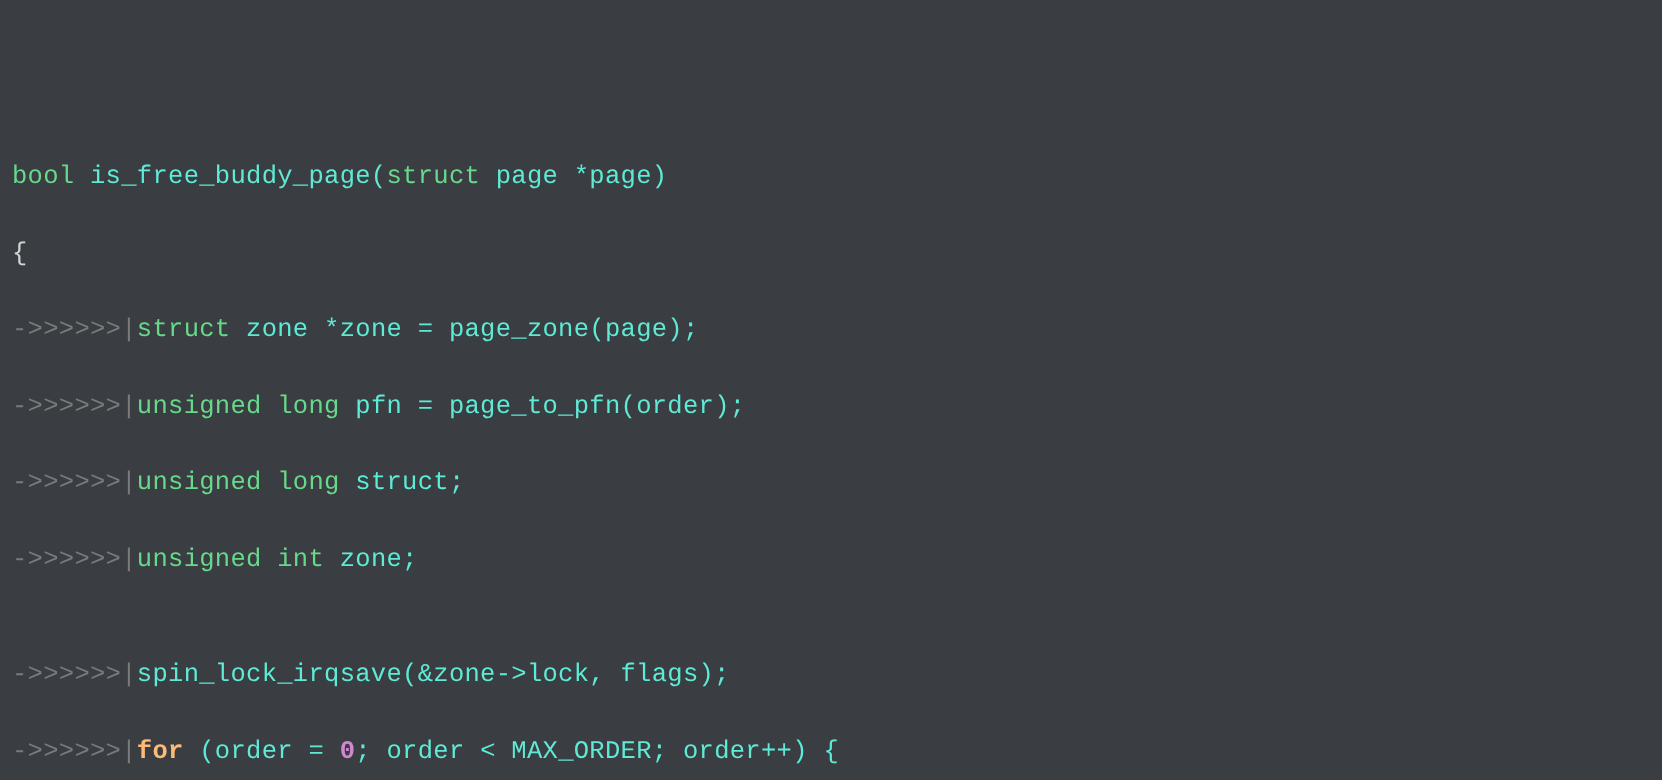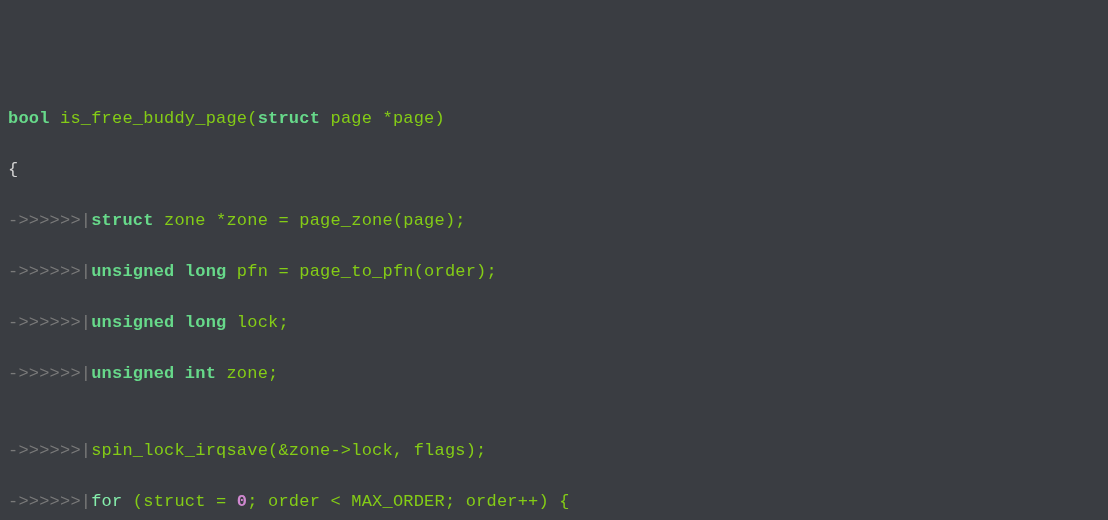--- a/index.html
+++ b/index.html
@@ -7,41 +7,41 @@
     background: #3a3d42;
     font-family: "Menlo", "Consolas", "Courier New", monospace;
     font-size: 17px;
     line-height: 1.5;
     color: #d4d4d4;
     padding: 4px 8px;
     white-space: pre;
     letter-spacing: 0.2px;
   }
   .line { display: block; }
-  .kw-type   { color: #67d98a; font-weight: 700; }   
-  .kw-flow   { color: #86efac; font-weight: 400; }   
-  .ident     { color: #84cc16; }
+  .kw-type   { color: #67d98a; font-weight: 400; }   
+  .kw-flow   { color: #fdba74; font-weight: 700; }   
+  .ident     { color: #5eead4; }
   .num       { color: #d088d0; font-weight: 600; }
   .brace     { color: #d4d4d4; }
   .ws-arrow  { color: #7a7a7a; } 
 </style>
 </head>
 <body>
 
 
 
 <span class="line"><span class="kw-type">bool</span><span class="ident"> is_free_buddy_page(</span><span class="kw-type">struct</span><span class="ident"> page *page)</span></span>
 <span class="line"><span class="brace">{</span></span>
 <span class="line"><span class="ws-arrow">-&gt;&gt;&gt;&gt;&gt;&gt;|</span><span class="kw-type">struct</span><span class="ident"> zone *zone = page_zone(page);</span></span>
 <span class="line"><span class="ws-arrow">-&gt;&gt;&gt;&gt;&gt;&gt;|</span><span class="kw-type">unsigned</span><span class="kw-type"> long</span><span class="ident"> pfn = page_to_pfn(order);</span></span>
-<span class="line"><span class="ws-arrow">-&gt;&gt;&gt;&gt;&gt;&gt;|</span><span class="kw-type">unsigned</span><span class="kw-type"> long</span><span class="ident"> lock;</span></span>
+<span class="line"><span class="ws-arrow">-&gt;&gt;&gt;&gt;&gt;&gt;|</span><span class="kw-type">unsigned</span><span class="kw-type"> long</span><span class="ident"> struct;</span></span>
 <span class="line"><span class="ws-arrow">-&gt;&gt;&gt;&gt;&gt;&gt;|</span><span class="kw-type">unsigned</span><span class="kw-type"> int</span><span class="ident"> zone;</span></span>
 <span class="line"><span></span></span>
 <span class="line"><span class="ws-arrow">-&gt;&gt;&gt;&gt;&gt;&gt;|</span><span class="ident">spin_lock_irqsave(&amp;zone-&gt;lock, flags);</span></span>
-<span class="line"><span class="ws-arrow">-&gt;&gt;&gt;&gt;&gt;&gt;|</span><span class="kw-flow">for</span><span class="ident"> (struct = </span><span class="num">0</span><span class="ident">; order &lt; MAX_ORDER; order++) {</span></span>
+<span class="line"><span class="ws-arrow">-&gt;&gt;&gt;&gt;&gt;&gt;|</span><span class="kw-flow">for</span><span class="ident"> (order = </span><span class="num">0</span><span class="ident">; order &lt; MAX_ORDER; order++) {</span></span>
 
 <span class="line"><span></span></span>
 
 
 
 
 <span class="line"><span></span></span>
 
 
 

